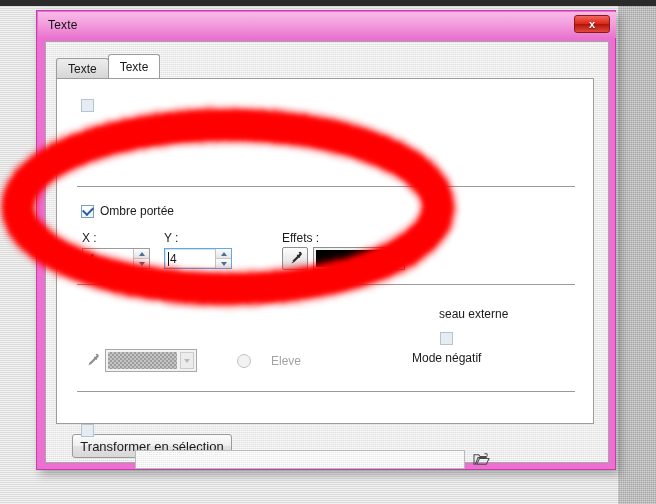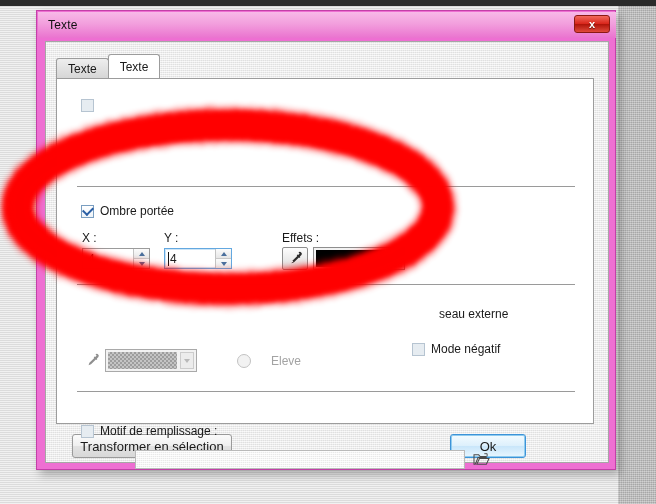--- a/index.html
+++ b/index.html
@@ -433,21 +433,21 @@
         <span class="color-swatch" style="background: rgb(0, 0, 0);"></span>
         <span class="combo-arrow-btn">
           <span class="arrow"></span>
         </span>
       </div>
 
       <div class="sep" style="left:20px; top:205px; width:498px;"></div>
 
       <span class="field-label" style="left:382px; top:228px;">seau externe</span>
 
-      <div class="checkbox-row" style="left:355px; top:263px;">
+      <div class="checkbox-row" style="left:355px; top:253px;flex-direction:column;">
         <span class="cb disabled"></span>
         <span class="cb-label">Mode négatif</span>
       </div>
 
       <div class="picker-btn flat" style="left:22px; top:270px;">
         <svg width="15" height="15" viewBox="0 0 16 16">
           <path d="M11.2 1.6a2 2 0 0 1 2.9 2.8l-1.5 1.5 .6 .6-1 1-.6-.6-5.2 5.2-2.6 .9 .9-2.6 5.2-5.2-.6-.6 1-1 .6 .6 1.5-1.5z" fill="#8f8f8f"></path>
         </svg>
       </div>
       <div class="color-combo" style="left:48px; top:270px; width:92px; border-color:#a9a9a9;">
@@ -459,35 +459,33 @@
 
       <div class="radio-row" style="left:180px; top:275px;">
         <span class="radio"></span>
         <span class="cb-label disabled">Eleve</span>
       </div>
 
       <div class="sep" style="left:20px; top:312px; width:498px;"></div>
 
       <div class="checkbox-row" style="left:24px; top:345px;">
         <span class="cb disabled"></span>
-        <span class="cb-label">Motif de remplissage :</span>
       </div>
 
       <div id="pattern-field" placeholder=""></div>
       <div id="browse-button">
         <svg width="17" height="15" viewBox="0 0 18 16">
           <path d="M1 13V3h5l1.6 1.8H14V6H5.3L2.4 13z" fill="none" stroke="#4a4a4a" stroke-width="1.1"></path>
           <path d="M4 13l2.8-6H17l-2.8 6z" fill="none" stroke="#4a4a4a" stroke-width="1.1"></path>
           <path d="M12 1.8l3 0 0 3" fill="none" stroke="#4a4a4a" stroke-width="1"></path>
         </svg>
       </div>
     </div>
 
     <div class="dlg-button" style="left:26px; top:392px; width:160px;">Transformer en sélection</div>
-    <div class="dlg-button primary" style="left:404px; top:392px; width:76px;">Ok</div>
   </div>
 </div>
 
 <svg id="annotation" viewBox="0 0 656 504">
   <defs>
     <filter id="spray" x="-25%" y="-40%" width="150%" height="180%">
       <feTurbulence type="fractalNoise" baseFrequency="0.85" numOctaves="3" seed="7" result="noise"></feTurbulence>
       <feDisplacementMap in="SourceGraphic" in2="noise" scale="9" xChannelSelector="R" yChannelSelector="G" result="disp"></feDisplacementMap>
       <feGaussianBlur in="disp" stdDeviation="2.2"></feGaussianBlur>
     </filter>

